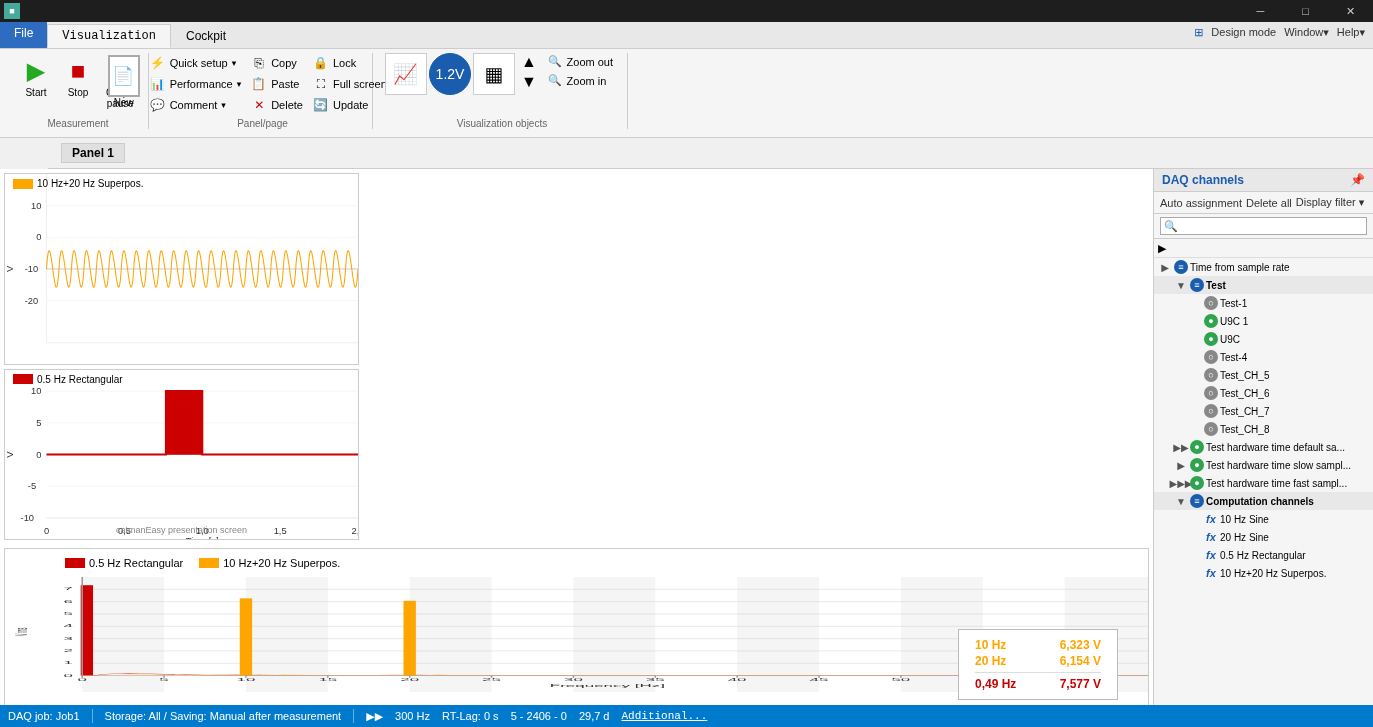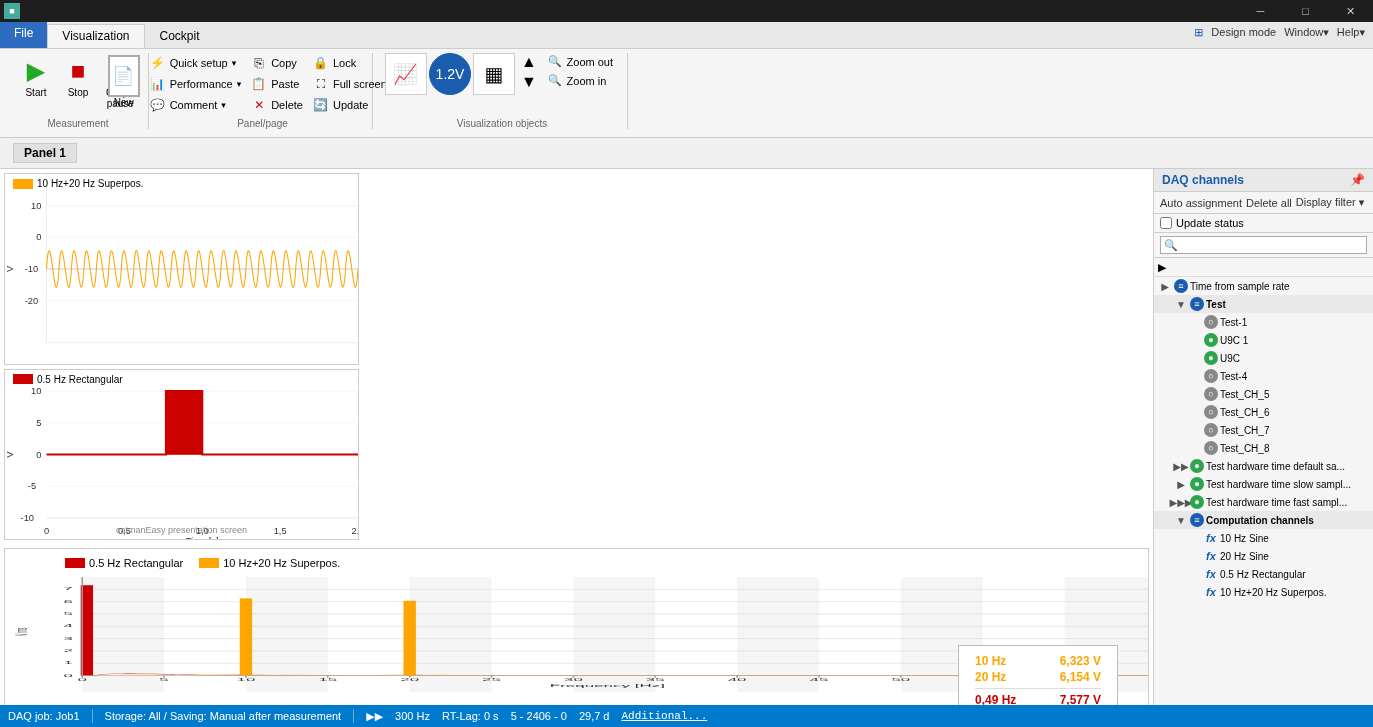--- a/index.html
+++ b/index.html
@@ -8,21 +8,21 @@
     
     #title-bar { background: #1e1e1e; color: #fff; height: 22px; display: flex; align-items: center; justify-content: center; font-size: 12px; position: relative; }
     #title-bar .title-text { position: absolute; left: 50%; transform: translateX(-50%); white-space: nowrap; }
     #title-bar .win-controls { position: absolute; right: 0; display: flex; }
     #title-bar .win-btn { width: 45px; height: 22px; display: flex; align-items: center; justify-content: center; cursor: pointer; font-size: 11px; color: #ccc; }
 
     
     #ribbon { background: #f5f5f5; border-bottom: 1px solid #ccc; }
     #ribbon-tabs { display: flex; background: #e8e8e8; border-bottom: 1px solid #ccc; }
     .ribbon-tab { padding: 4px 14px; cursor: pointer; font-size: 12px; border: 1px solid transparent; margin-top: 2px; }
-    .ribbon-tab.active { background: #f5f5f5; border: 1px solid #ccc; border-bottom: 1px solid #f5f5f5; color: #000; }
+    .ribbon-tab.active { background: #f5f5f5; border: 1px solid #ccc; border-bottom: 1px solid #f5f5f5; color: #000; font-family: Liberation Mono, monospace; }
     .ribbon-tab.file-tab { background: #2d6cc0; color: white; padding: 4px 14px; border: none; margin-top: 0; }
     #ribbon-content { display: flex; padding: 4px 8px; align-items: flex-start; gap: 4px; height: 88px; }
     .ribbon-group { display: flex; flex-direction: column; align-items: center; border-right: 1px solid #ccc; padding: 0 8px; height: 76px; }
     .ribbon-group-items { display: flex; align-items: flex-start; flex: 1; gap: 2px; }
     .ribbon-group-label { font-size: 10px; color: #666; margin-top: 2px; }
     .ribbon-btn { display: flex; flex-direction: column; align-items: center; cursor: pointer; padding: 2px 4px; min-width: 36px; }
     .ribbon-btn .btn-icon { width: 32px; height: 32px; display: flex; align-items: center; justify-content: center; font-size: 20px; }
     .ribbon-btn .btn-label { font-size: 10px; text-align: center; }
     .ribbon-small-group { display: flex; flex-direction: column; gap: 1px; }
     .ribbon-small-btn { display: flex; align-items: center; gap: 4px; padding: 2px 4px; cursor: pointer; font-size: 11px; white-space: nowrap; }
@@ -208,21 +208,21 @@
             <span>🔍</span>
             <span>Zoom in</span>
           </div>
         </div>
       </div>
       <div class="ribbon-group-label">Visualization objects</div>
     </div>
   </div>
 </div>
 
-<div style="background:#f0f0f0;border-bottom:1px solid #ccc;padding:2px 9px;">
+<div style="background:#f0f0f0;border-bottom:1px solid #ccc;padding:2px 9px;margin-left:48px;">
   <div id="panel-label">Panel 1</div>
 </div>
 
 <div id="main-area" style="height:calc(727px - 22px - 89px - 26px - 22px);display:flex;">
 
   <div id="charts-area" style="flex:1;display:flex;padding:4px;gap:8px;">
 
     <div id="left-charts" style="width:355px;display:flex;flex-direction:column;gap:4px;">
 
       <div class="small-chart" style="flex:1;border:1px solid #ccc;position:relative;">
@@ -376,21 +376,21 @@
         <line x1="315" y1="360" x2="315" y2="368" stroke="#999" stroke-width="1"></line>
         <line x1="368" y1="360" x2="368" y2="368" stroke="#999" stroke-width="1"></line>
         <line x1="421" y1="360" x2="421" y2="368" stroke="#999" stroke-width="1"></line>
         <line x1="474" y1="360" x2="474" y2="368" stroke="#999" stroke-width="1"></line>
         <line x1="527" y1="360" x2="527" y2="368" stroke="#999" stroke-width="1"></line>
         <line x1="580" y1="360" x2="580" y2="368" stroke="#999" stroke-width="1"></line>
         <line x1="633" y1="360" x2="633" y2="368" stroke="#999" stroke-width="1"></line>
         <line x1="686" y1="360" x2="686" y2="368" stroke="#999" stroke-width="1"></line>
       </svg>
 
-      <div class="tooltip-box" style="position:absolute;top:96px;right:30px;border:1px solid #bbb;background:white;padding:8px 16px;font-size:12px;min-width:160px;">
+      <div class="tooltip-box" style="position:absolute;top:80px;right:30px;border:1px solid #bbb;background:white;padding:8px 16px;font-size:12px;min-width:160px;">
         <div style="display:flex;justify-content:space-between;gap:20px;color:#FFA500;font-weight:bold;margin-bottom:2px;">
           <span>10 Hz</span>
           <span>6,323 V</span>
         </div>
         <div style="display:flex;justify-content:space-between;gap:20px;color:#FFA500;font-weight:bold;margin-bottom:2px;">
           <span>20 Hz</span>
           <span>6,154 V</span>
         </div>
         <div style="border-top:1px solid #ddd;margin:4px 0;"></div>
         <div style="display:flex;justify-content:space-between;gap:20px;color:#CC0000;font-weight:bold;">
@@ -409,24 +409,20 @@
       <span style="font-size:12px;font-weight:bold;color:#1a5cad;">DAQ channels</span>
       <span style="cursor:pointer;color:#555;">📌</span>
     </div>
 
     <div id="daq-toolbar">
       <button>Auto assignment</button>
       <button>Delete all</button>
       <button>Display filter ▾</button>
     </div>
 
-    <div style="padding:3px 6px;display:flex;align-items:center;gap:4px;font-size:11px;border-bottom:1px solid #ccc;">
-      <input type="checkbox" style="">
-      <span>Update status</span>
-    </div>
 
     <div id="daq-search">
       <div style="position:relative;">
         <span style="position:absolute;left:4px;top:3px;font-size:11px;color:#888;">🔍</span>
         <input type="text" style="width: 100%; padding: 2px 4px 2px 20px; border: 1px solid rgb(170, 170, 170); font-size: 11px;">
       </div>
     </div>
 
     <div style="padding:2px 4px;border-bottom:1px solid #ddd;">
       <span style="cursor:pointer;font-size:11px;">▶</span>

